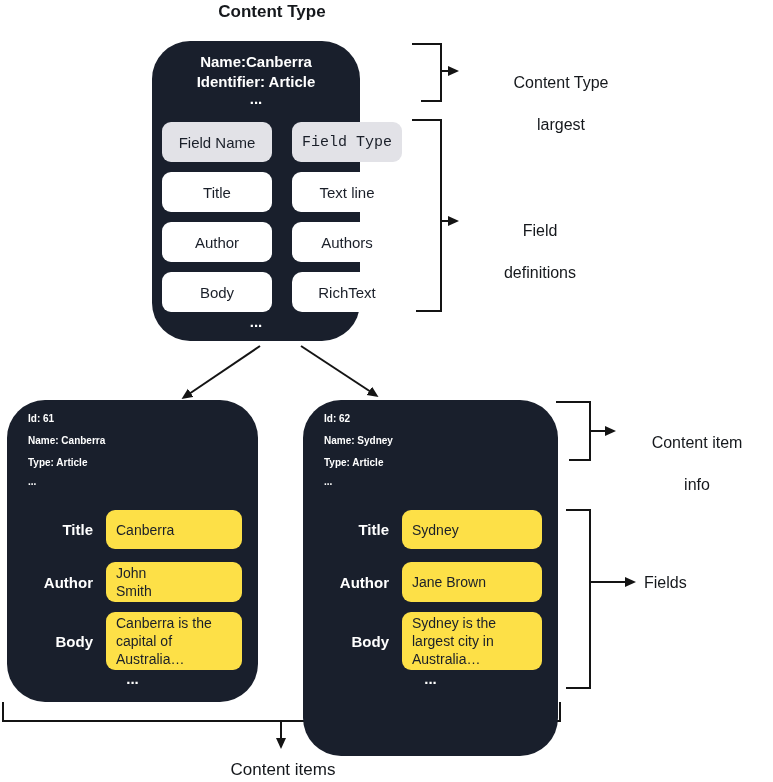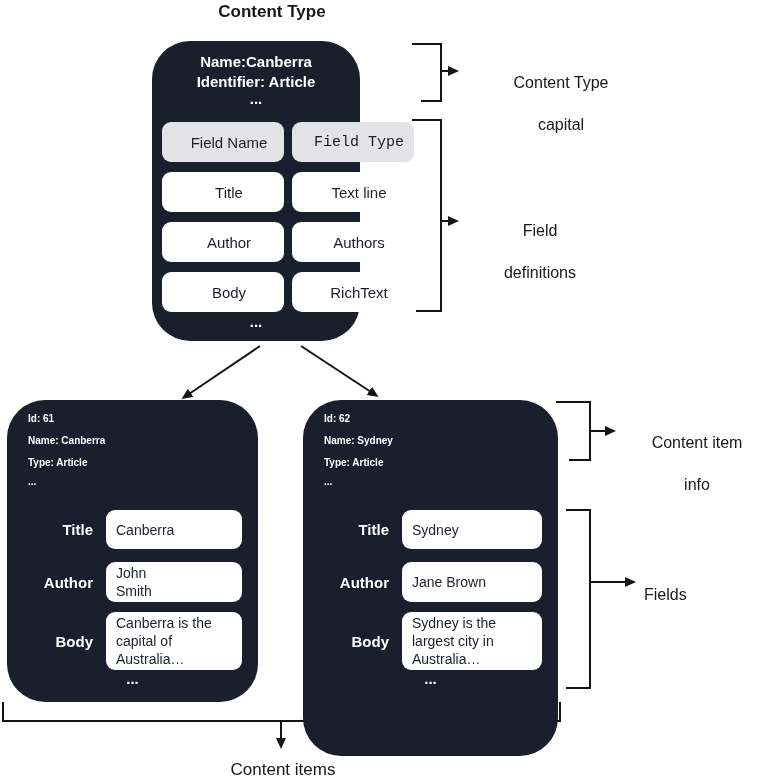--- a/index.html
+++ b/index.html
@@ -20,36 +20,36 @@
     color:var(--label-color);font-size:17px;font-weight:600;}
   .bottom-title{position:absolute;left:183px;top:760px;width:200px;text-align:center;
     color:var(--label-color);font-size:17px;font-weight:500;}
 
   .dark-box{position:absolute;background:var(--box-bg);border-radius:38px;color:#fff;}
   .ct-box{left:152px;top:41px;width:208px;height:300px;}
   .ct-meta{position:absolute;left:0;top:11px;width:100%;text-align:center;
     font-size:15px;font-weight:600;line-height:20px;}
   .ct-meta .dots{line-height:14px;}
   .cell{position:absolute;width:110px;height:40px;border-radius:9px;background:#ffffff;
-    display:flex;align-items:center;justify-content:center;font-size:15px;color:var(--cell-text);padding-left:12px;}
+    display:flex;align-items:center;justify-content:center;font-size:15px;color:var(--cell-text);}
   .cell.hdr{background:var(--header-cell-bg);}
   .ct-footer-dots,.item-footer-dots{position:absolute;left:0;top:274px;width:100%;
     text-align:center;font-size:15px;font-weight:700;line-height:14px;}
 
   .item-box-left{left:7px;top:400px;width:251px;height:302px;}
   .item-box-right{left:303px;top:400px;width:255px;height:356px;}
   .item-head{position:absolute;left:21px;top:8px;font-size:10px;font-weight:600;line-height:22px;}
   .item-head .dots{line-height:16px;}
   .field-row{position:absolute;left:0;right:16px;display:flex;align-items:stretch;}
   .row-title{top:110px;height:39px;}
   .row-author{top:162px;height:40px;}
   .row-body{top:212px;height:58px;}
   .field-label{width:86px;margin-right:13px;text-align:right;align-self:center;
     font-size:15px;font-weight:700;color:#fff;}
-  .field-value{flex:1;background:#ffffff;border-radius:9px;color:var(--cell-text);
+  .field-value{flex:1;background:#fde047;border-radius:9px;color:var(--cell-text);
     font-size:14px;line-height:18px;padding:2px 10px;display:flex;align-items:center;
     white-space:pre-line;overflow:hidden;}
   .item-footer-dots{top:272px;}
 </style>
 </head>
 <body>
 
 <div class="stage">
 
   <svg class="overlay" width="773" height="782" viewBox="0 0 773 782">
@@ -94,31 +94,31 @@
     <div class="cell" style="left:140px;top:181px;">Authors</div>
 
     <div class="cell" style="left:10px;top:231px;">Body</div>
     <div class="cell" style="left:140px;top:231px;border-radius:10px;">RichText</div>
 
     <div class="ct-footer-dots">...</div>
   </div>
 
   <div class="free-label" style="left:486px;top:51px;width:150px;">
     <div>Content Type</div>
-    <div>capital</div>
+    <div>largest</div>
   </div>
   <div class="free-label" style="left:627px;top:411px;width:140px;">
     <div>Content item</div>
     <div>info</div>
   </div>
   <div class="free-label" style="left:480px;top:199px;width:120px;">
     <div>Field</div>
     <div>definitions</div>
   </div>
-  <div class="free-label" style="left:644px;top:584px;text-align:left;">Fields</div>
+  <div class="free-label" style="left:644px;top:572px;text-align:left;">Fields</div>
 
   <div class="dark-box item-box-left">
     <div class="item-head">
       <div>Id: 61</div>
       <div>Name: Canberra</div>
       <div>Type: Article</div>
       <div class="dots">...</div>
     </div>
     <div class="field-row row-title">
       <div class="field-label">Title</div>

